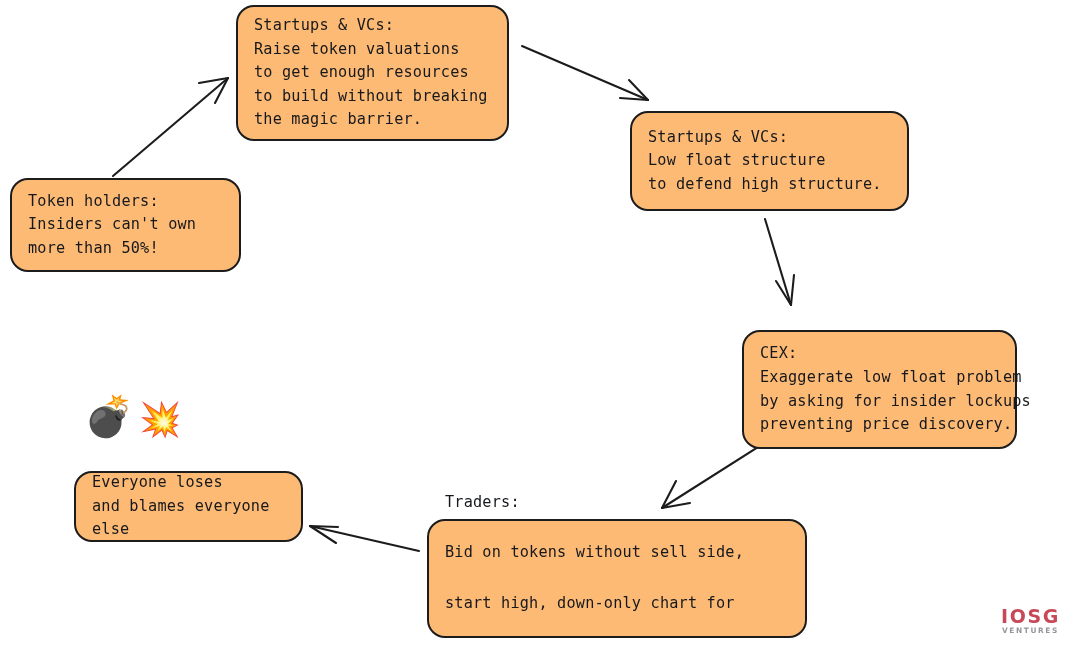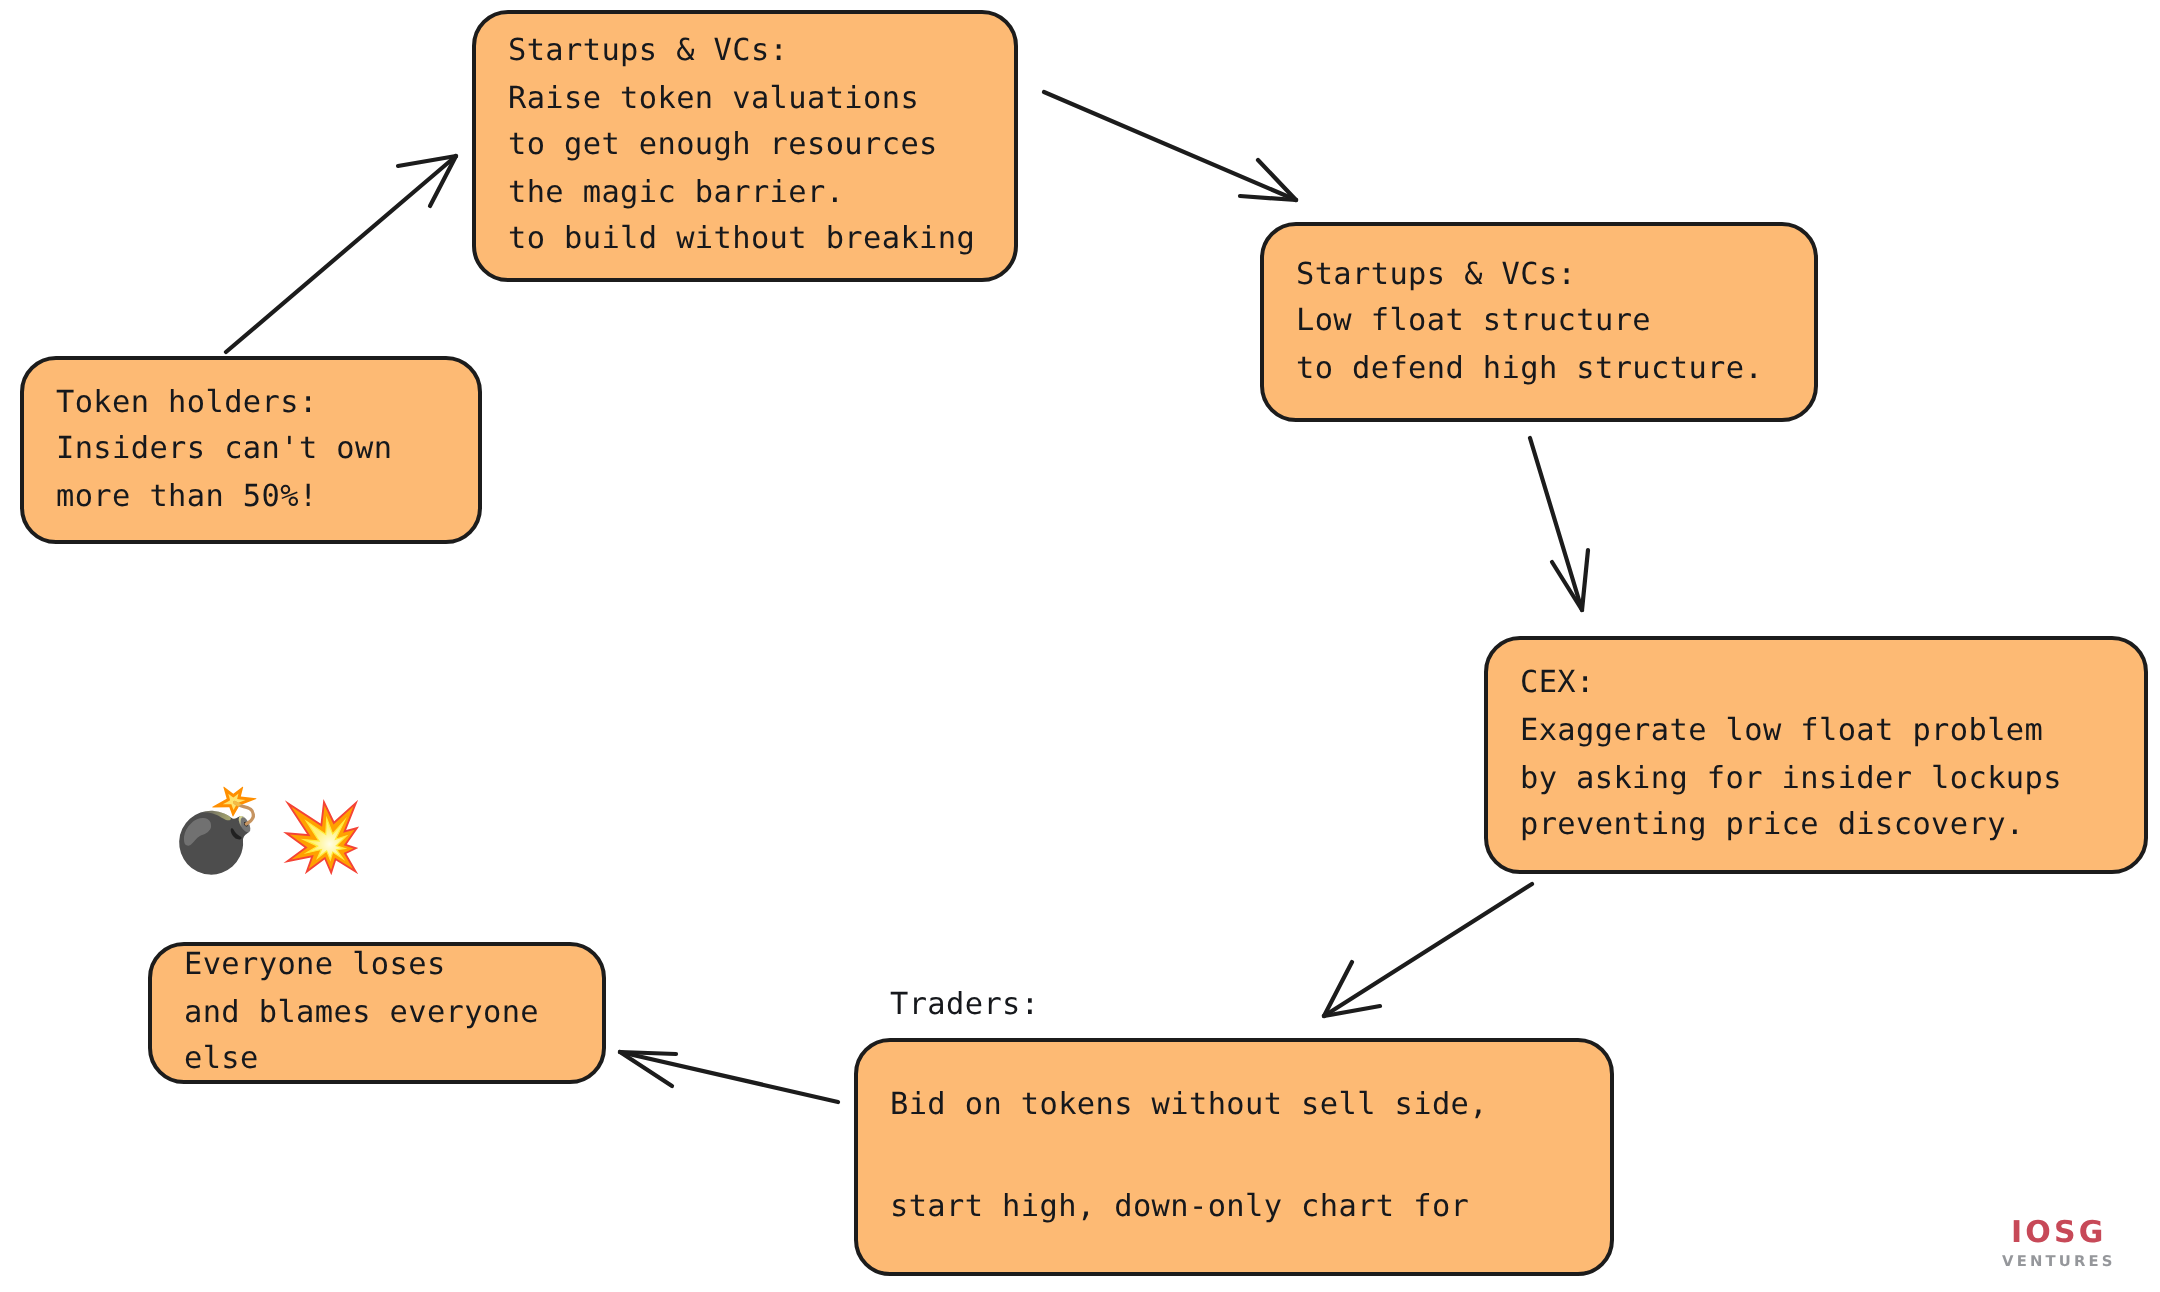--- a/index.html
+++ b/index.html
@@ -33,21 +33,21 @@
     font-size: 15.2px;
     line-height: 23.6px;
     color: #16181c;
     white-space: pre;
     letter-spacing: 0.2px;
   }
   
   #node-token-holders { left: 10px;  top: 178px; width: 231px; height: 94px; }
   #node-startups-raise { left: 236px; top: 5px;   width: 273px; height: 136px; }
   #node-startups-lowfloat { left: 630px; top: 111px; width: 279px; height: 100px; }
-  #node-cex { left: 742px; top: 318px; width: 332px; height: 119px; }
+  #node-cex { left: 742px; top: 330px; width: 275px; height: 119px; }
   #node-traders { left: 427px; top: 519px; width: 380px; height: 119px; gap: 27px; }
   #node-everyone-loses { left: 74px; top: 471px; width: 229px; height: 71px; }
 
   #arrow-layer {
     position: absolute;
     left: 0; top: 0;
     width: 1080px;
     height: 646px;
     z-index: 1;
   }
@@ -71,25 +71,26 @@
     position: absolute;
     left: 1001px;
     top: 609px;
     z-index: 3;
     text-align: center;
     opacity: 0.92;
   }
   #watermark .wm-main {
     font-family: "DejaVu Sans", sans-serif;
     font-weight: bold;
-    font-size: 15px;
+    font-size: 19px;
     letter-spacing: 1.6px;
     color: #c33a4a;
     line-height: 15px;
     display: block;
+    text-align: right;
   }
   #watermark .wm-sub {
     font-family: "DejaVu Sans", sans-serif;
     font-weight: bold;
     font-size: 7.4px;
     letter-spacing: 1.6px;
     color: #8d8f93;
     line-height: 10px;
     display: block;
     margin-top: 2px;
@@ -136,22 +137,22 @@
   <div class="node" id="node-token-holders">
     <span class="line">Token holders:</span>
     <span class="line">Insiders can't own</span>
     <span class="line">more than 50%!</span>
   </div>
 
   <div class="node" id="node-startups-raise">
     <span class="line">Startups &amp; VCs:</span>
     <span class="line">Raise token valuations</span>
     <span class="line">to get enough resources</span>
+    <span class="line">to build without breaking</span>
     <span class="line">the magic barrier.</span>
-    <span class="line">to build without breaking</span>
   </div>
 
   <div class="node" id="node-startups-lowfloat">
     <span class="line">Startups &amp; VCs:</span>
     <span class="line">Low float structure</span>
     <span class="line">to defend high structure.</span>
   </div>
 
   <div class="node" id="node-cex">
     <span class="line">CEX:</span>

